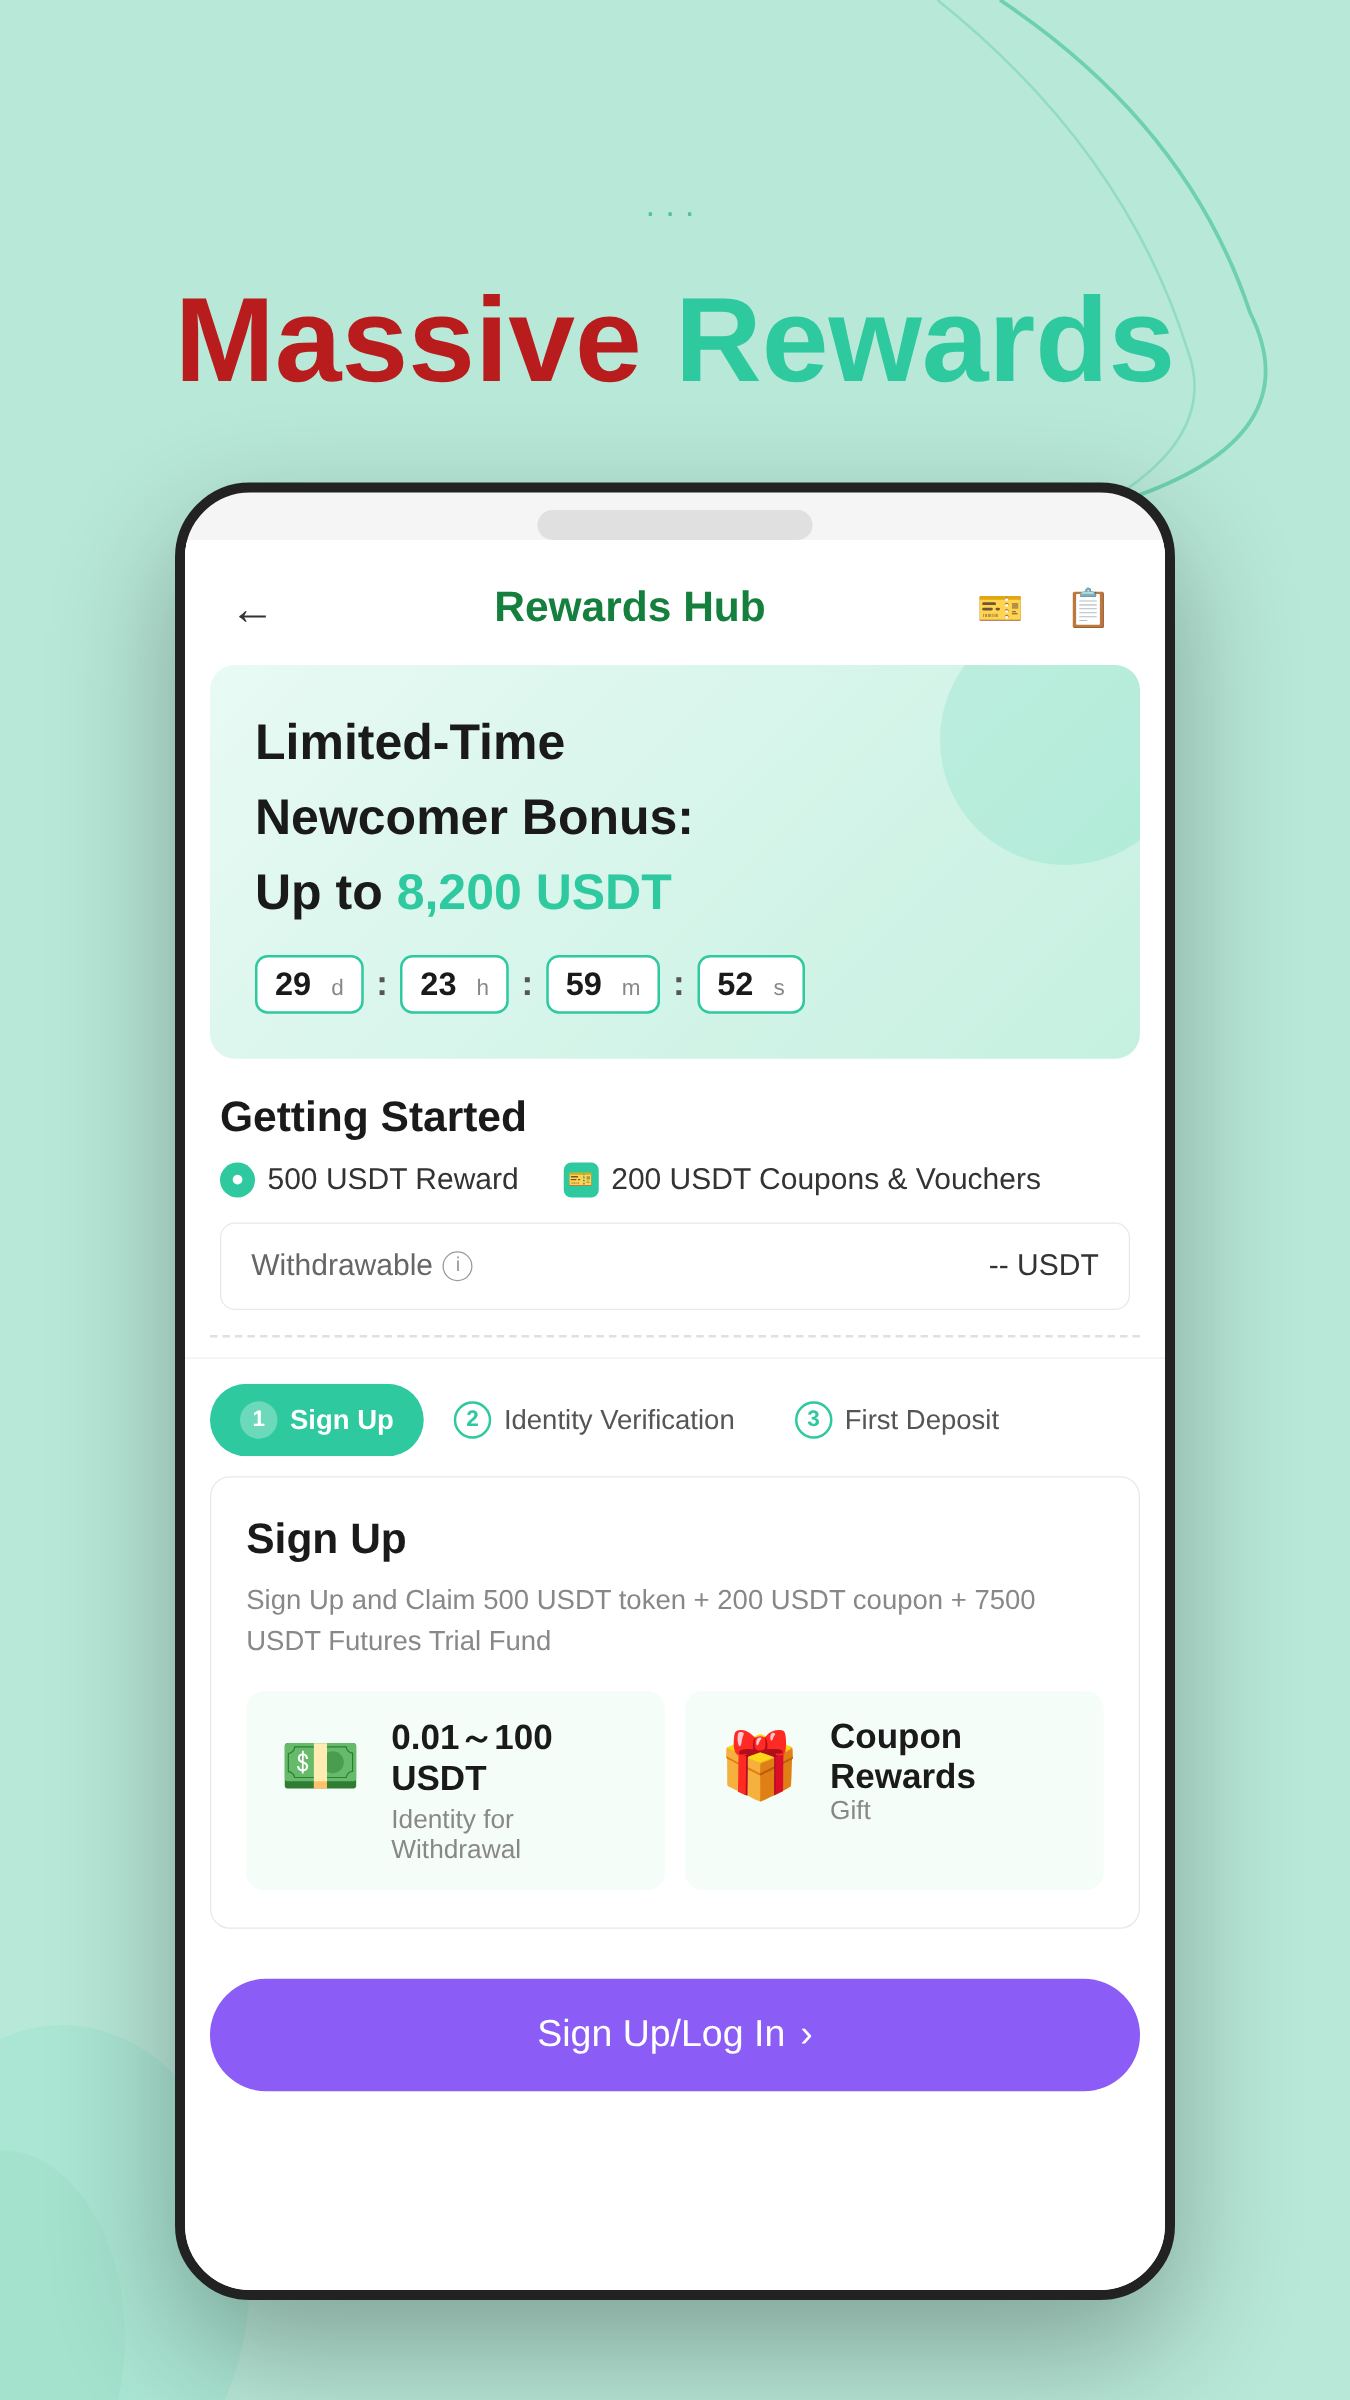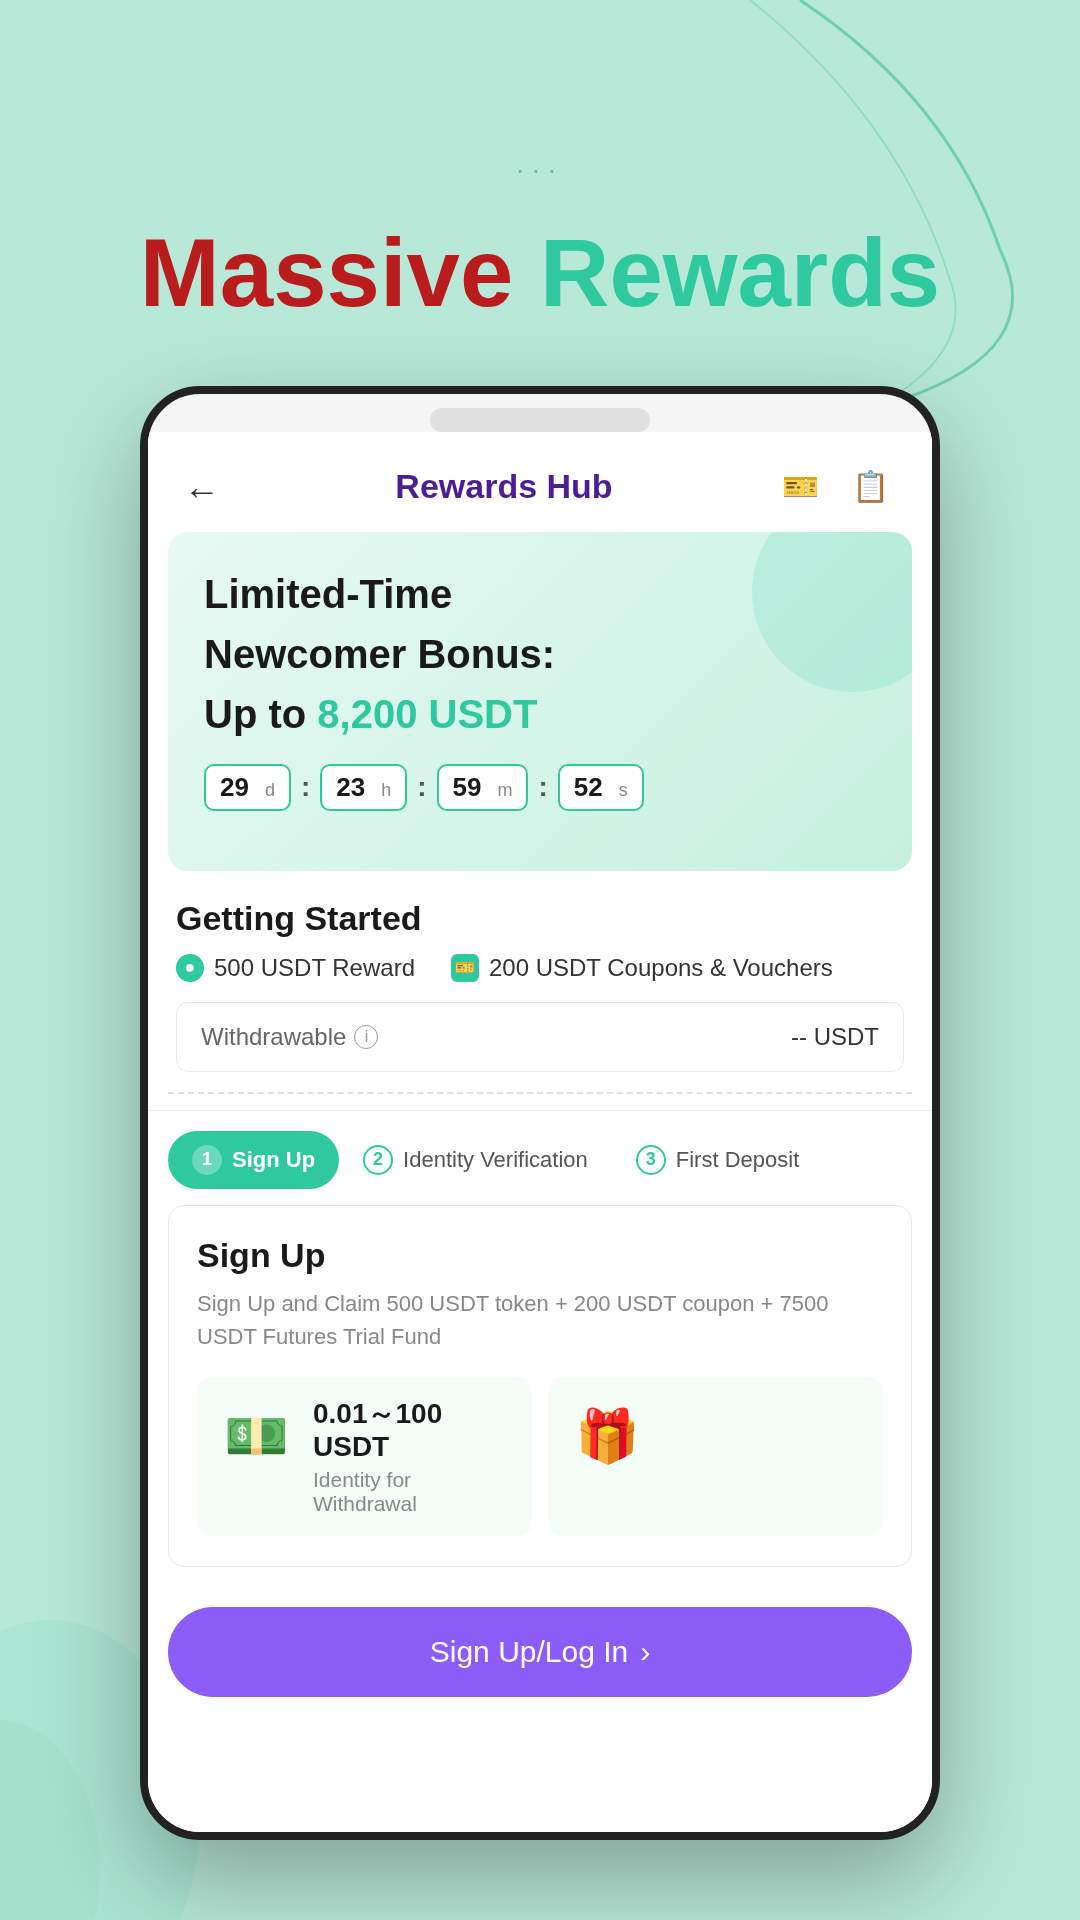--- a/index.html
+++ b/index.html
@@ -88,21 +88,21 @@
 
     .back-btn {
       font-size: 36px;
       color: #333;
       cursor: pointer;
     }
 
     .header-title {
       font-size: 34px;
       font-weight: 700;
-      color: #4c1d95;
+      color: #15803d;
       margin-left: 12px;
     }
 
     .header-icons {
       display: flex;
       gap: 20px;
     }
 
     .header-icon {
       width: 50px;
@@ -113,21 +113,21 @@
       font-size: 30px;
       color: #444;
       cursor: pointer;
     }
 
     
     .banner {
       background: linear-gradient(135deg, #e8faf4 0%, #c5f0e0 100%);
       margin: 0 20px;
       border-radius: 20px;
-      padding: 36px 36px 60px;
+      padding: 36px 36px 36px;
       position: relative;
       overflow: hidden;
     }
 
     .banner::after {
       content: '';
       position: absolute;
       right: -40px;
       top: -40px;
       width: 200px;
@@ -547,20 +547,24 @@
           <div class="reward-card-icon">💵</div>
           <div class="reward-card-info">
             <div class="reward-card-amount">0.01～100</div>
             <div class="reward-card-amount">USDT</div>
             <div class="reward-card-label">Identity for Withdrawal</div>
           </div>
         </div>
 
         <div class="reward-card">
           <div class="reward-card-icon">🎁</div>
+          <div class="reward-card-info">
+            <div class="reward-card-type">Coupon Rewards</div>
+            <div class="reward-card-sub">Gift</div>
+          </div>
         </div>
       </div>
     </div>
 
     <div class="bottom-btn-container">
       <button class="bottom-btn">
         <span>Sign Up/Log In</span>
         <span>›</span>
       </button>
     </div>

